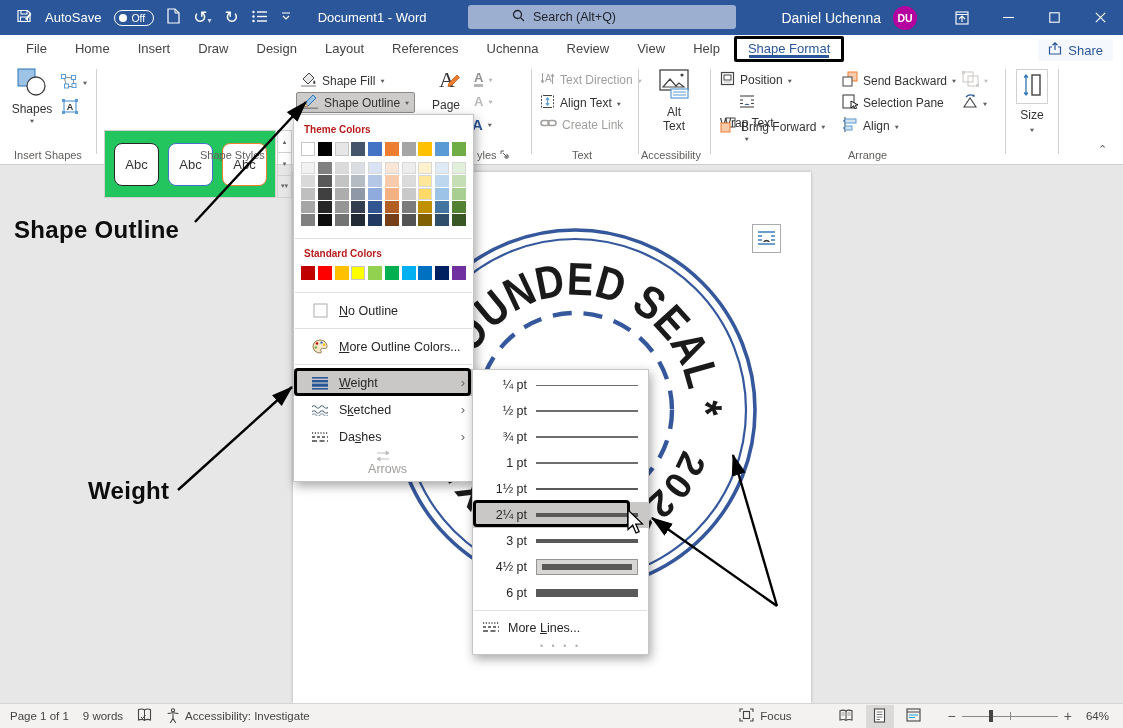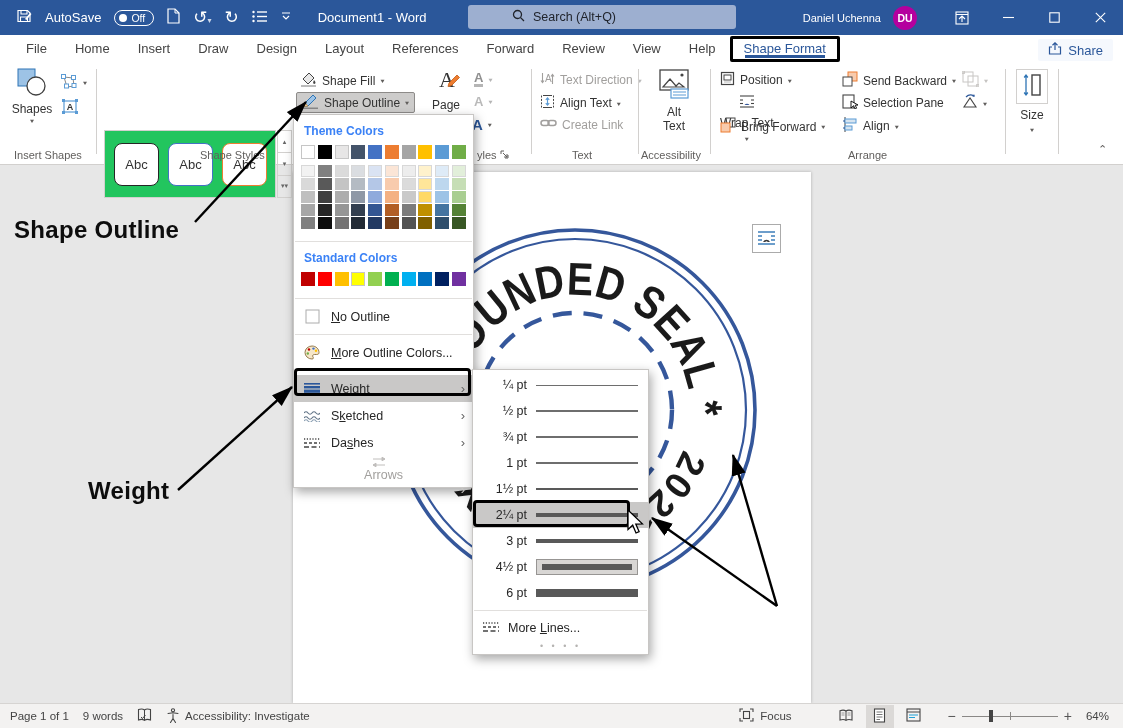--- a/index.html
+++ b/index.html
@@ -6,21 +6,21 @@
   html,body{width:1123px;height:728px;overflow:hidden;}
   body{font-family:"Liberation Sans","DejaVu Sans",sans-serif;position:relative;background:#fff;font-size:12px;color:#333;}
   .abs{position:absolute;}
   
   #titlebar{left:0;top:0;width:1123px;height:35px;background:#2B579A;display:flex;align-items:center;color:#fff;z-index:5;}
   #titlebar .qat{display:flex;align-items:center;gap:13px;padding-left:16px;font-size:13px;}
   .toggle{display:inline-flex;align-items:center;gap:4px;border:1px solid #fff;border-radius:9px;padding:1px 8px 1px 4px;font-size:10.5px;}
   .toggle .knob{width:8px;height:8px;border-radius:50%;background:#fff;}
   #search-pill{left:468px;top:5px;width:268px;height:24px;background:#9DAFD0;border-radius:3px;display:flex;align-items:center;gap:8px;padding-left:44px;color:#20242c;font-size:12.5px;z-index:6;}
   #tb-right{position:absolute;right:0;top:0;height:35px;display:flex;align-items:center;gap:0;}
-  #tb-right .uname{font-size:11px;margin-right:12px;}
+  #tb-right .uname{font-size:14px;margin-right:12px;}
   .avatar{width:24px;height:24px;border-radius:50%;background:#B4009E;display:flex;align-items:center;justify-content:center;font-size:10.5px;font-weight:bold;margin-right:22px;}
   .winbtn{width:46px;height:35px;display:flex;align-items:center;justify-content:center;}
   
   #tabrow{left:0;top:35px;width:941px;height:28px;background:#fff;display:flex;align-items:center;padding-left:12px;z-index:5;}
   .tab{padding:5px 14px 6px;font-size:13px;color:#444;position:relative;white-space:nowrap;}
   .tab.active{color:#2B579A;}
   .tab.active::after{content:"";position:absolute;left:12px;right:12px;bottom:1px;height:3px;background:#2B579A;}
   .tab.boxed{border:3px solid #000;border-radius:2px;padding:2px 11px 3px;}
   #share-btn{position:absolute;right:10px;top:39px;display:flex;gap:6px;align-items:center;color:#2B579A;font-size:13px;padding:3px 10px;background:#f5f8fd;border-radius:2px;}
   
@@ -40,28 +40,28 @@
   .Afill{font-weight:bold;color:#909090;border-bottom:3px solid #b5b5b5;line-height:1;font-size:13px;}
   .Aout{font-weight:bold;color:#b9b9b9;font-size:13px;}
   .Aeff{font-weight:bold;color:#2B579A;font-size:15px;}
   
   #canvas{left:0;top:165px;width:1123px;height:538px;background:#E7E7E7;z-index:1;}
   #page{position:absolute;left:293px;top:7px;width:518px;height:531px;background:#fff;box-shadow:0 0 3px rgba(0,0,0,.25);}
   #layout-opts{position:absolute;left:459px;top:52px;width:29px;height:29px;background:#fff;border:1px solid #ababab;display:flex;align-items:center;justify-content:center;}
   
   .menu{position:absolute;background:#fff;border:1px solid #C8C6C4;box-shadow:2px 4px 10px rgba(0,0,0,.35);z-index:20;}
   #outline-menu{left:293px;top:114px;width:181px;}
-  .mhdr{font-size:12px;font-weight:bold;color:#3b82f6;padding:9px 10px 7px;}
+  .mhdr{font-size:10px;font-weight:bold;color:#b91c1c;padding:9px 10px 7px;}
   .swrow{display:flex;justify-content:space-between;padding:0 7px;}
   .sw{width:14px;height:14px;}
   .vgrid{display:flex;justify-content:space-between;padding:6px 7px 8px;}
   .vcol{display:flex;flex-direction:column;gap:1px;}
   .vcell{width:14px;height:12px;}
   .sep{height:1px;background:#E1DFDD;margin:4px 1px;}
-  .omi{display:flex;align-items:center;height:27px;padding:0 8px 0 8px;font-size:12.5px;color:#262626;position:relative;}
+  .omi{display:flex;align-items:center;height:27px;padding:0 8px 0 16px;font-size:12.5px;color:#262626;position:relative;}
   .omi .oicn{width:20px;display:flex;justify-content:center;margin-right:9px;}
   .omi .oarrow{margin-left:auto;color:#666;font-size:13px;}
   .omi.hl{background:#C9C8C7;}
   .omi.disabled{color:#A19F9D;flex-direction:column;}
   .omi.disabled .oarrow{color:#C8C6C4;}
   #weight-menu{left:472px;top:369px;width:177px;padding-top:2px;}
   .wrow{display:flex;align-items:center;height:26px;padding:0 10px 0 6px;}
   .wrow.hl{background:#C9C8C7;}
   .wlabel{width:48px;text-align:right;font-size:12.5px;color:#262626;margin-right:9px;white-space:nowrap;}
   .wsamp{flex:1;display:flex;align-items:center;}
@@ -155,21 +155,21 @@
 </div>
 
 <div id="tabrow" class="abs">
     <div class="tab">File</div>
     <div class="tab">Home</div>
     <div class="tab">Insert</div>
     <div class="tab">Draw</div>
     <div class="tab">Design</div>
     <div class="tab">Layout</div>
     <div class="tab">References</div>
-    <div class="tab">Forward</div>
+    <div class="tab">Uchenna</div>
     <div class="tab">Review</div>
     <div class="tab">View</div>
     <div class="tab">Help</div>
     <div class="tab active boxed">Shape Format</div>
   </div>
 <div id="share-btn">
   <span><svg width="14" height="13" viewBox="0 0 14 13">
         <path d="M4 5H1.5v7h11V5H10" fill="none" stroke="#2B579A" stroke-width="1.2"></path>
         <path d="M7 8V1M4.5 3.2L7 .8l2.5 2.4" fill="none" stroke="#2B579A" stroke-width="1.2"></path>
       </svg></span>

